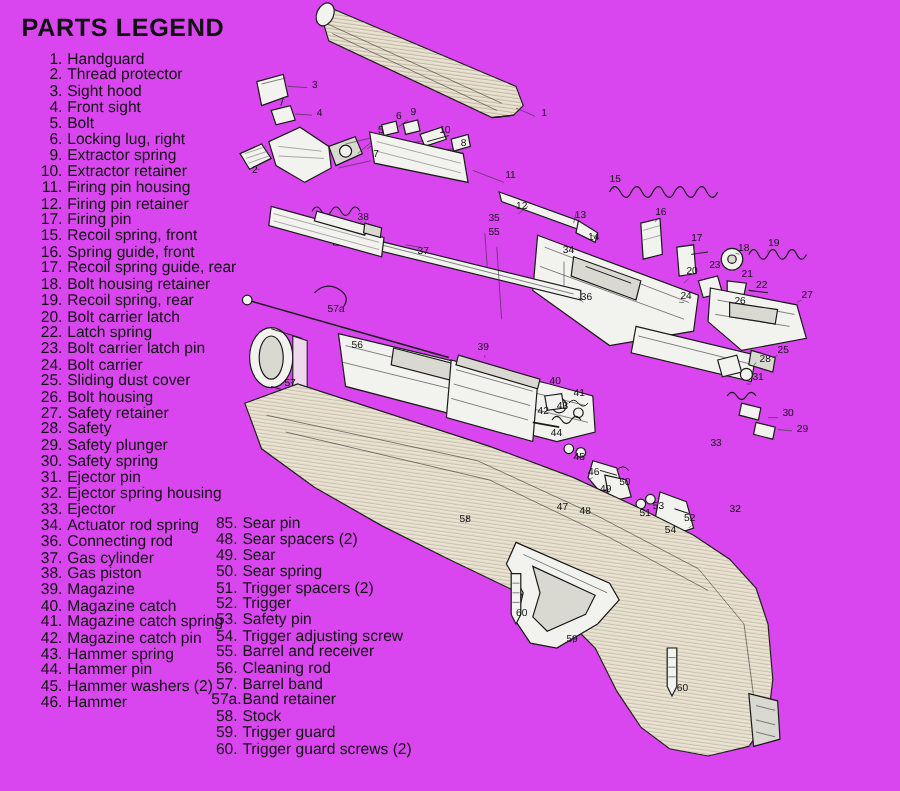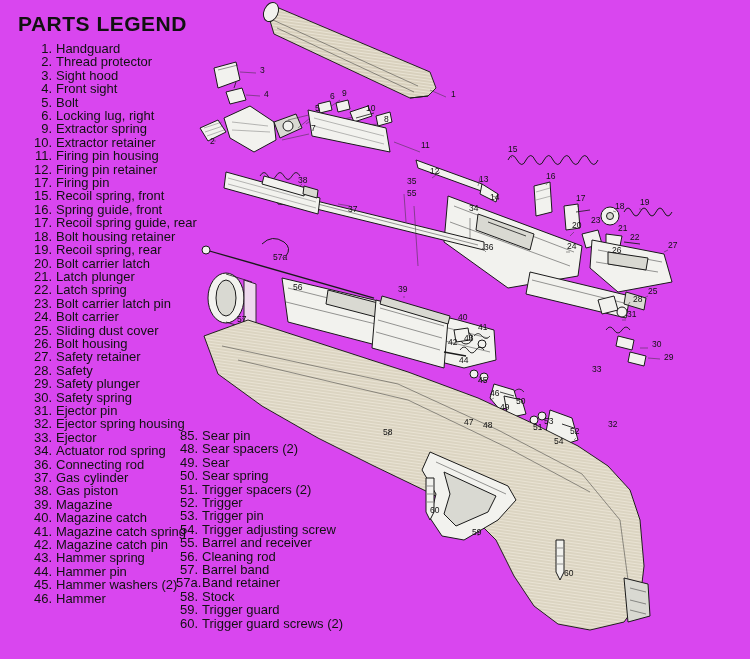--- a/index.html
+++ b/index.html
@@ -87,21 +87,20 @@
       <span class="legend-item"><span class="num">10.</span><span>Extractor retainer</span></span>
       <span class="legend-item"><span class="num">11.</span><span>Firing pin housing</span></span>
       <span class="legend-item"><span class="num">12.</span><span>Firing pin retainer</span></span>
       <span class="legend-item"><span class="num">17.</span><span>Firing pin</span></span>
       <span class="legend-item"><span class="num">15.</span><span>Recoil spring, front</span></span>
       <span class="legend-item"><span class="num">16.</span><span>Spring guide, front</span></span>
       <span class="legend-item"><span class="num">17.</span><span>Recoil spring guide, rear</span></span>
       <span class="legend-item"><span class="num">18.</span><span>Bolt housing retainer</span></span>
       <span class="legend-item"><span class="num">19.</span><span>Recoil spring, rear</span></span>
       <span class="legend-item"><span class="num">20.</span><span>Bolt carrier latch</span></span>
-      <span class="legend-item"><span class="num">21.</span><span>Latch plunger</span></span>
       <span class="legend-item"><span class="num">22.</span><span>Latch spring</span></span>
       <span class="legend-item"><span class="num">23.</span><span>Bolt carrier latch pin</span></span>
       <span class="legend-item"><span class="num">24.</span><span>Bolt carrier</span></span>
       <span class="legend-item"><span class="num">25.</span><span>Sliding dust cover</span></span>
       <span class="legend-item"><span class="num">26.</span><span>Bolt housing</span></span>
       <span class="legend-item"><span class="num">27.</span><span>Safety retainer</span></span>
       <span class="legend-item"><span class="num">28.</span><span>Safety</span></span>
       <span class="legend-item"><span class="num">29.</span><span>Safety plunger</span></span>
       <span class="legend-item"><span class="num">30.</span><span>Safety spring</span></span>
       <span class="legend-item"><span class="num">31.</span><span>Ejector pin</span></span>
@@ -121,21 +120,21 @@
       <span class="legend-item"><span class="num">46.</span><span>Hammer</span></span>
     </div>
 
   <div class="legend-col" id="legend-col-2">
       <span class="legend-item"><span class="num">85.</span><span>Sear pin</span></span>
       <span class="legend-item"><span class="num">48.</span><span>Sear spacers (2)</span></span>
       <span class="legend-item"><span class="num">49.</span><span>Sear</span></span>
       <span class="legend-item"><span class="num">50.</span><span>Sear spring</span></span>
       <span class="legend-item"><span class="num">51.</span><span>Trigger spacers (2)</span></span>
       <span class="legend-item"><span class="num">52.</span><span>Trigger</span></span>
-      <span class="legend-item"><span class="num">53.</span><span>Trigger pin</span></span>
+      <span class="legend-item"><span class="num">53.</span><span>Safety pin</span></span>
       <span class="legend-item"><span class="num">54.</span><span>Trigger adjusting screw</span></span>
       <span class="legend-item"><span class="num">55.</span><span>Barrel and receiver</span></span>
       <span class="legend-item"><span class="num">56.</span><span>Cleaning rod</span></span>
       <span class="legend-item"><span class="num">57.</span><span>Barrel band</span></span>
       <span class="legend-item"><span class="num">57a.</span><span>Band retainer</span></span>
       <span class="legend-item"><span class="num">58.</span><span>Stock</span></span>
       <span class="legend-item"><span class="num">59.</span><span>Trigger guard</span></span>
       <span class="legend-item"><span class="num">60.</span><span>Trigger guard screws (2)</span></span>
     </div>
 

